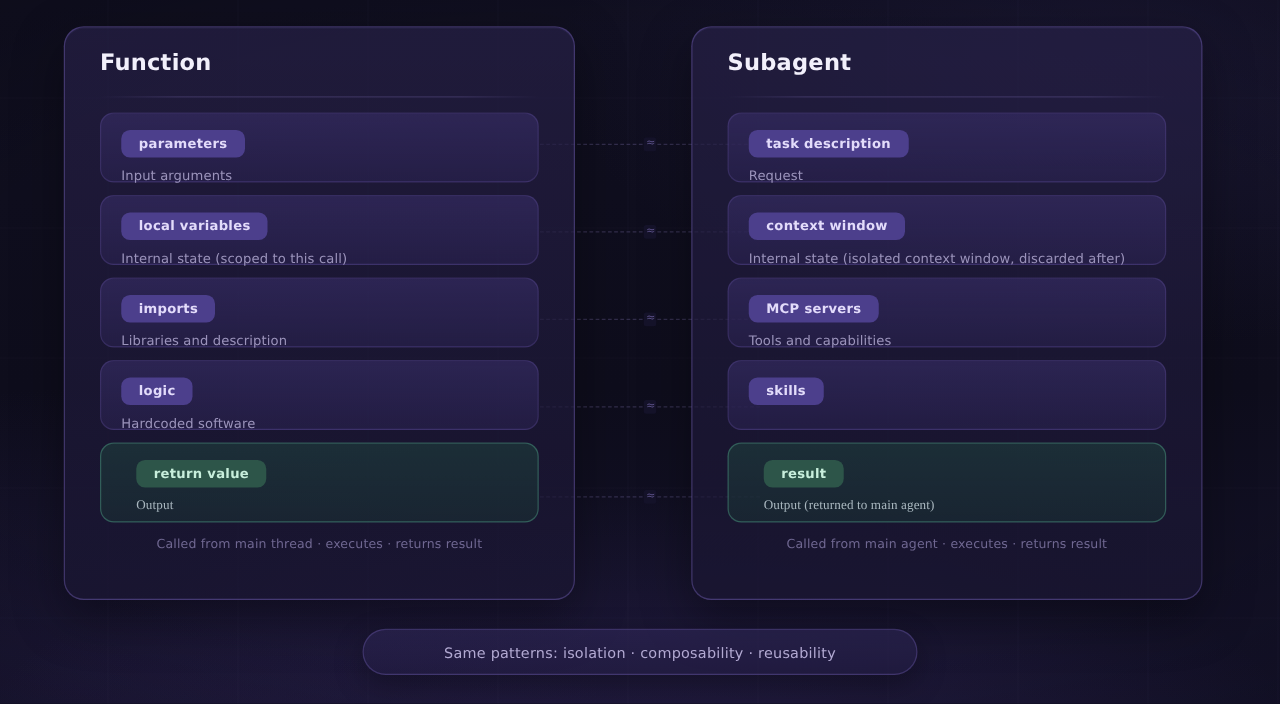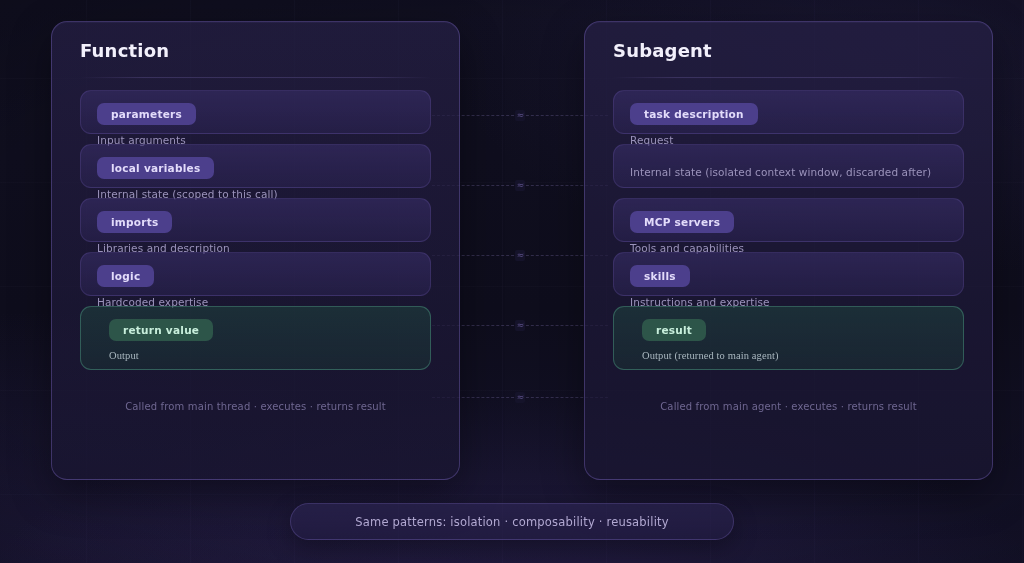--- a/index.html
+++ b/index.html
@@ -82,21 +82,21 @@
     width: 409px;
     height: 459px;
     border: 1px solid rgba(126,106,196,0.38);
     border-radius: 16px;
     background:
       linear-gradient(180deg, rgba(38,32,70,0.72) 0%, rgba(26,22,50,0.72) 100%);
     box-shadow: 0 14px 40px rgba(0,0,0,0.35), inset 0 1px 0 rgba(160,140,230,0.06);
     padding: 0 28px;
   }
   .panel.left  { left: 51px; }
-  .panel.right { left: 584px; }
+  .panel.right { left: 553px; }
 
   .panel-title {
     color: #f2f0fb;
     font-size: 18px;
     font-weight: 700;
     letter-spacing: 0.2px;
     margin-top: 18px;
   }
   .panel-divider {
     margin: 16px 0 0 0;
@@ -114,21 +114,21 @@
     flex-direction: column;
     gap: 10px;
   }
 
   
   .card {
     border-radius: 11px;
     padding: 12px 16px 14px 16px;
     border: 1px solid rgba(122,102,190,0.22);
     background: linear-gradient(180deg, rgba(56,46,104,0.60) 0%, rgba(44,36,84,0.52) 100%);
-    height: 44px;
+    height: 56px;
   }
   .card.accent-green {
     border: 1px solid rgba(84,168,140,0.42);
     background: linear-gradient(180deg, rgba(30,62,60,0.62) 0%, rgba(26,50,52,0.55) 100%);
     height: 64px;
     padding-left: 28px;
   }
 
   .badge {
     display: inline-block;
@@ -151,21 +151,21 @@
     color: #9b93bb;
     letter-spacing: 0.1px;
   }
   .card.accent-green .card-desc {
     color: #a9b7bf;
     font-family: Liberation Serif, serif;
   }
 
   
   .panel-note {
-    margin-top: 31px;
+    margin-top: 12px;
     text-align: center;
     font-size: 10px;
     color: #6f6791;
     letter-spacing: 0.15px;
   }
 
   
   .bottom-pill {
     position: absolute;
     left: 290px;
@@ -230,21 +230,21 @@
         <div class="card-desc">Internal state (scoped to this call)</div>
       </div>
 
       <div class="card">
         <span class="badge">imports</span>
         <div class="card-desc">Libraries and description</div>
       </div>
 
       <div class="card">
         <span class="badge">logic</span>
-        <div class="card-desc">Hardcoded expertise</div>
+        <div class="card-desc">Hardcoded software</div>
       </div>
 
       <div class="card accent-green">
         <span class="badge">return value</span>
         <div class="card-desc">Output</div>
       </div>
 
     </div>
 
     <div class="panel-note">Called from main thread · executes · returns result</div>
@@ -255,31 +255,31 @@
     <div class="panel-divider"></div>
 
     <div class="cards">
 
       <div class="card">
         <span class="badge">task description</span>
         <div class="card-desc">Request</div>
       </div>
 
       <div class="card">
+        <span class="badge">context window</span>
         <div class="card-desc">Internal state (isolated context window, discarded after)</div>
       </div>
 
       <div class="card">
         <span class="badge">MCP servers</span>
         <div class="card-desc">Tools and capabilities</div>
       </div>
 
       <div class="card">
         <span class="badge">skills</span>
-        <div class="card-desc">Instructions and expertise</div>
       </div>
 
       <div class="card accent-green">
         <span class="badge">result</span>
         <div class="card-desc">Output (returned to main agent)</div>
       </div>
 
     </div>
 
     <div class="panel-note">Called from main agent · executes · returns result</div>

